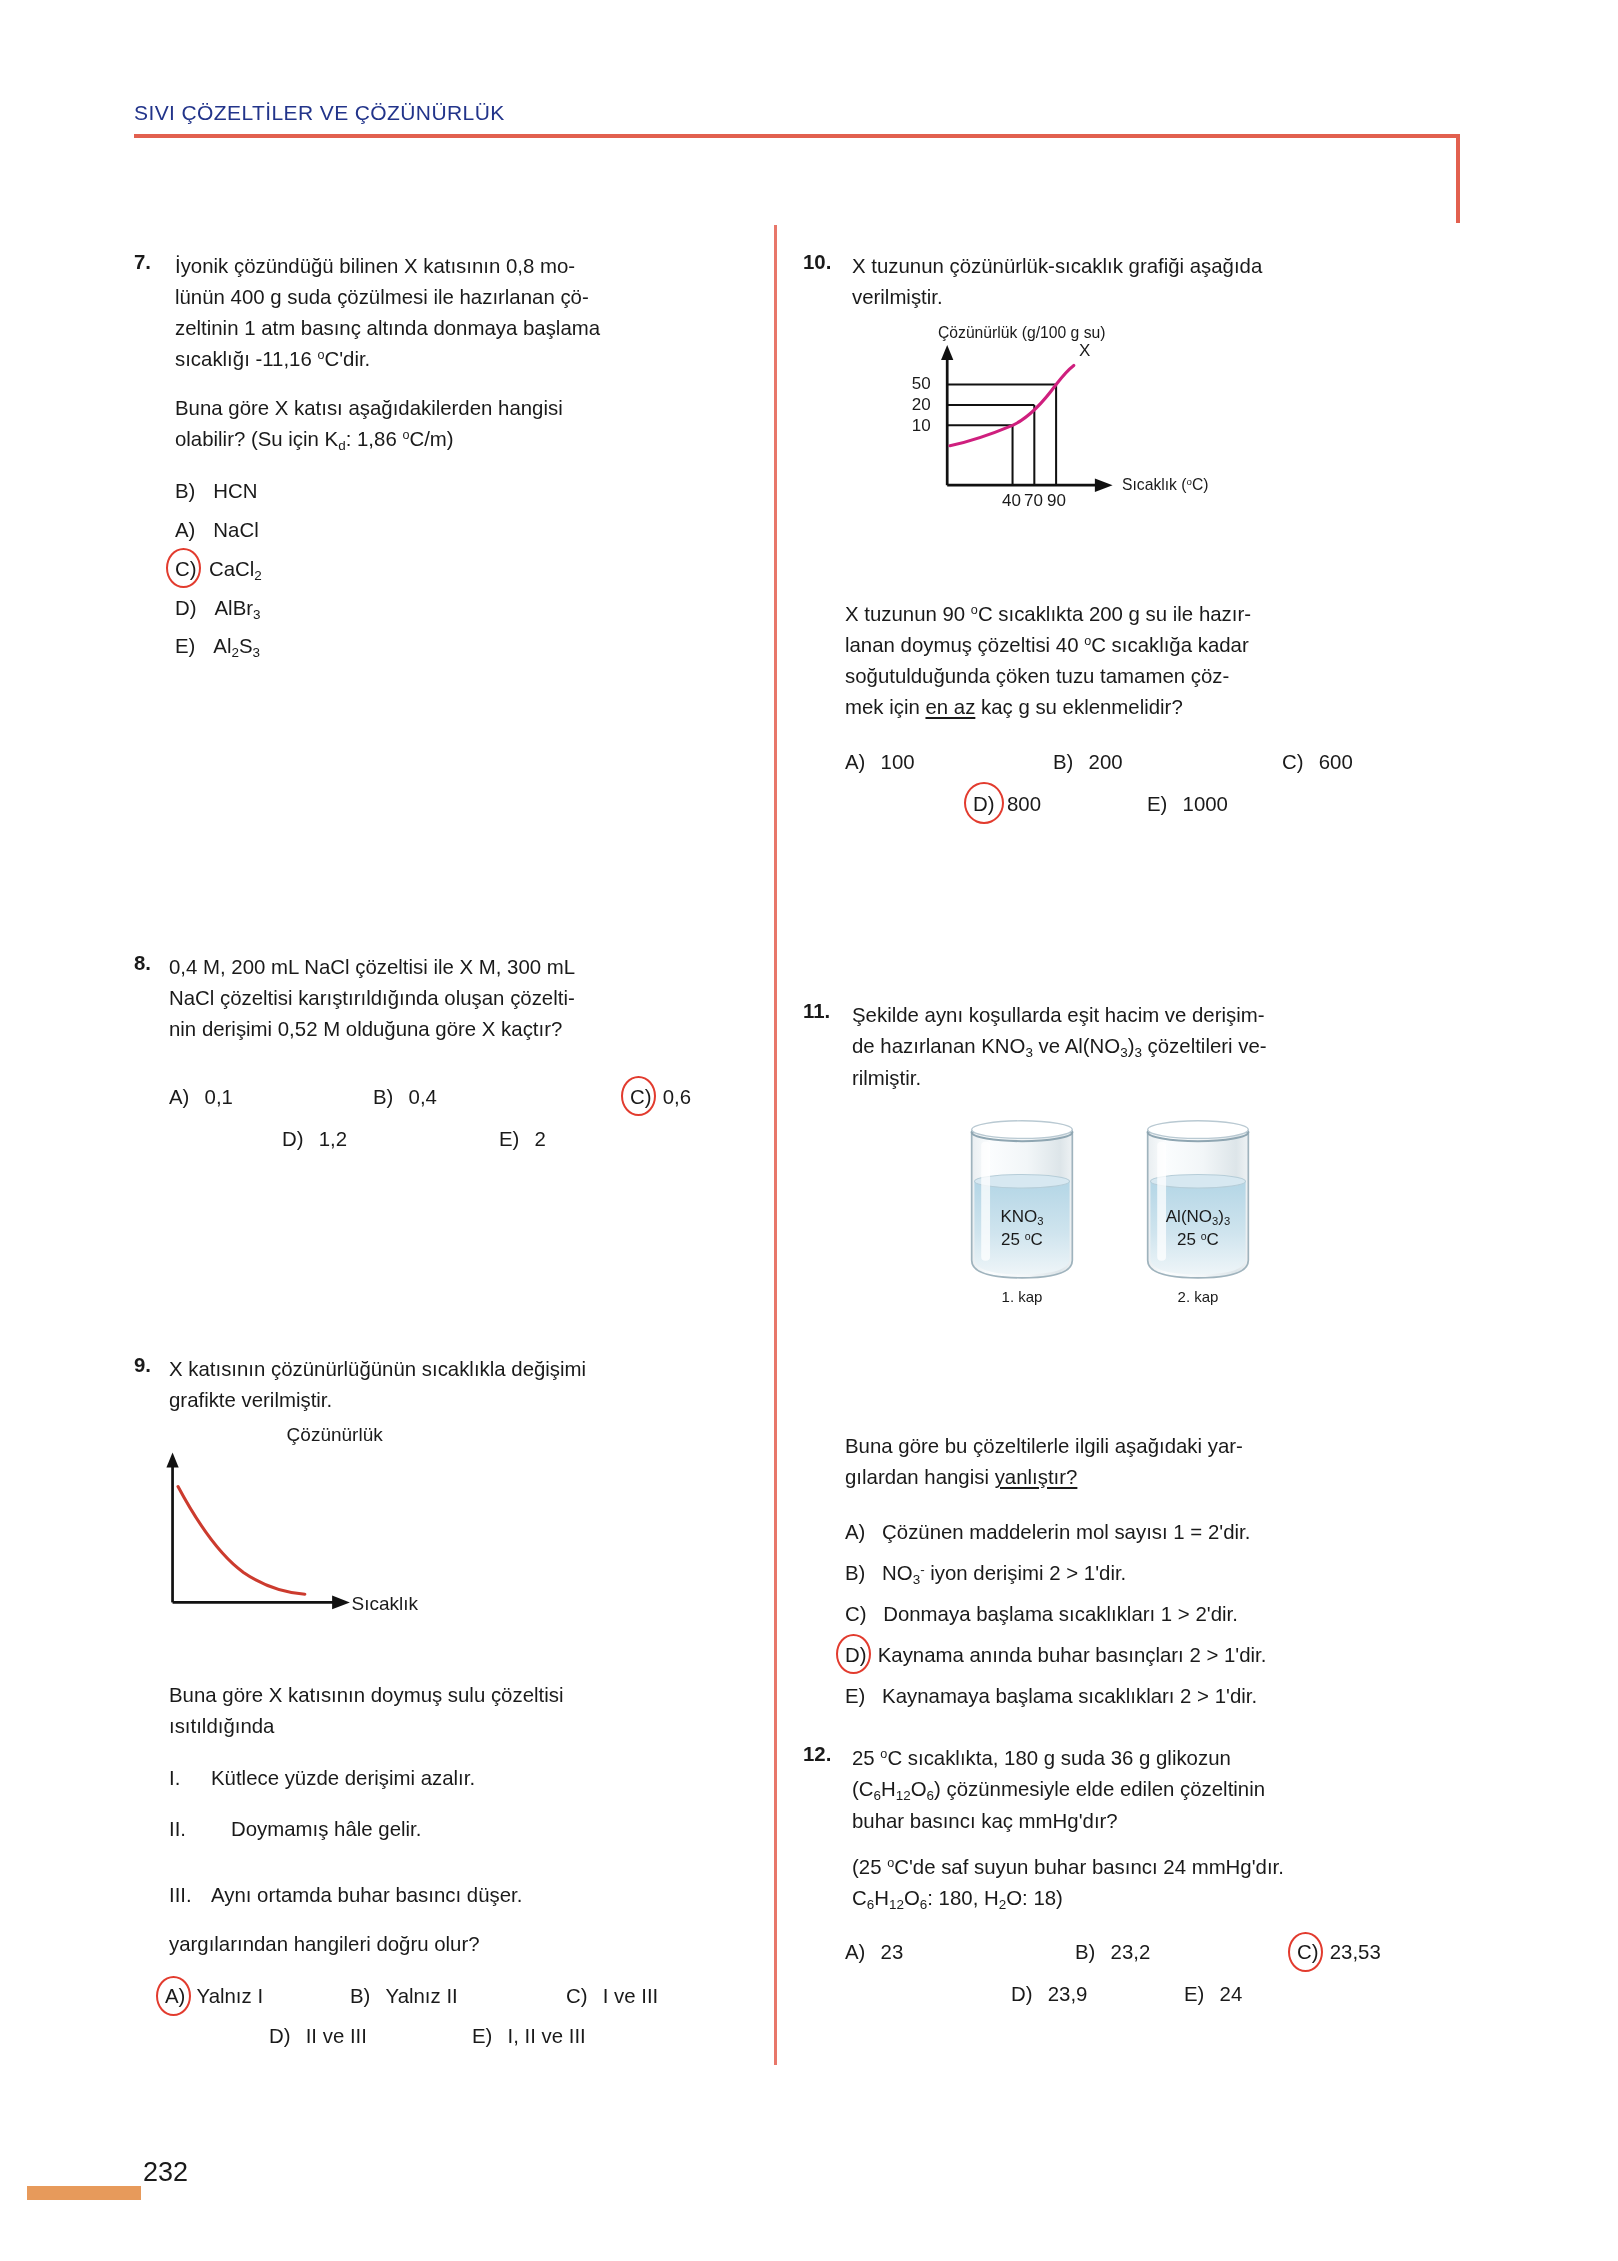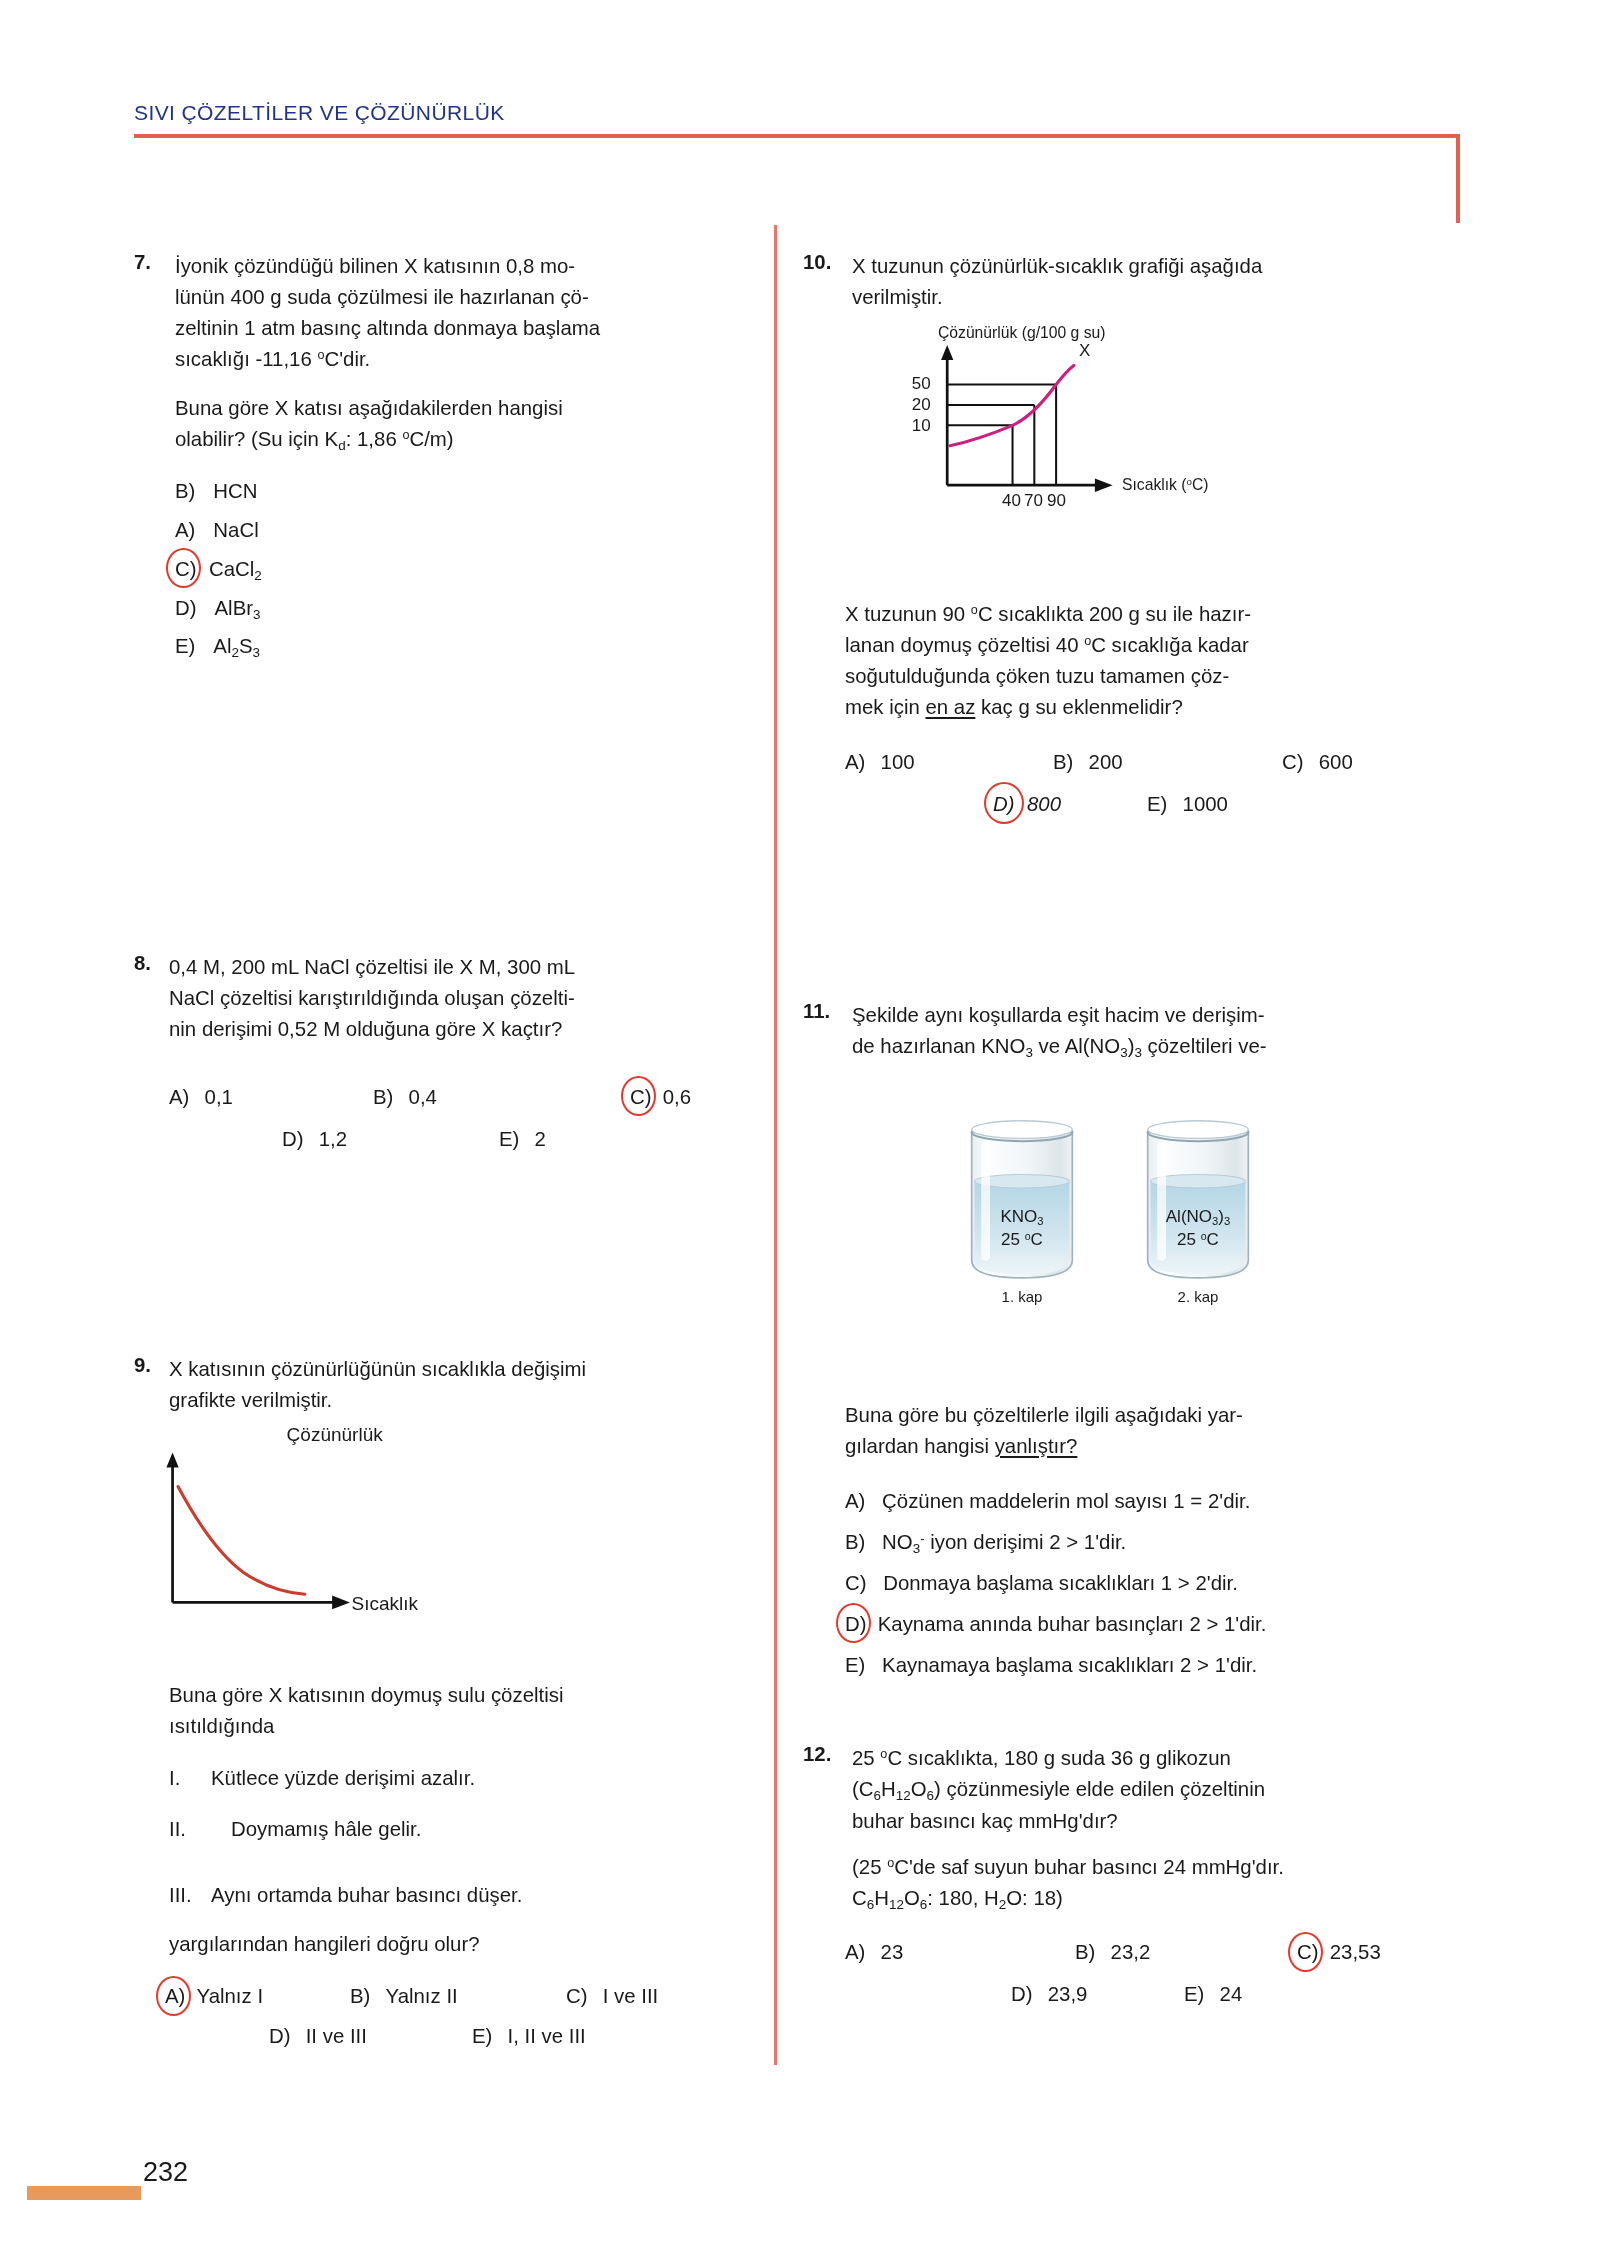--- a/index.html
+++ b/index.html
@@ -284,36 +284,37 @@
         <span style="display:inline-block;width:9.5px"></span><span>100</span>
       </span>
       <span class="optrow" style="position:absolute;left:208px;top:0;">
         <span class="opt">B)</span>
         <span style="display:inline-block;width:9.5px"></span><span>200</span>
       </span>
       <span class="optrow" style="position:absolute;left:437px;top:0;">
         <span class="opt">C)</span>
         <span style="display:inline-block;width:9.5px"></span><span>600</span>
       </span>
-      <span class="optrow" style="position:absolute;left:148px;top:42px;font-style:italic;">
+      <span class="optrow" style="position:absolute;left:128px;top:42px;">
         <span class="opt circled wide">D)</span>
         <span style="display:inline-block;width:6.8px"></span><span>800</span>
       </span>
       <span class="optrow" style="position:absolute;left:302px;top:42px;">
         <span class="opt">E)</span>
         <span style="display:inline-block;width:9.5px"></span><span>1000</span>
       </span>
     </div>
   </div>
 
   <div class="q" style="left:803px;top:1000px;width:634px;">
     <div class="qnum">11.</div>
     <div class="qbody just" style="margin-left:49px;width:585px;">
       <div>Şekilde aynı koşullarda eşit hacim ve derişim-</div>
       <div>de hazırlanan KNO<sub>3</sub> ve Al(NO<sub>3</sub>)<sub>3</sub> çözeltileri ve-</div>
+      <div>rilmiştir.</div>
     </div>
 
     <div class="beaker-wrap" style="left:151px;top:116px;width:136px;height:198px;">
       <svg width="136" height="170" style="position:absolute;left:0;top:0;" viewBox="0 0 200 250">
         <defs>
           <linearGradient id="liq1" x1="0" y1="0" x2="0" y2="1">
             <stop offset="0%" stop-color="#b4d6e6"></stop>
             <stop offset="55%" stop-color="#cfe4ee"></stop>
             <stop offset="100%" stop-color="#eef5f8"></stop>
           </linearGradient>

